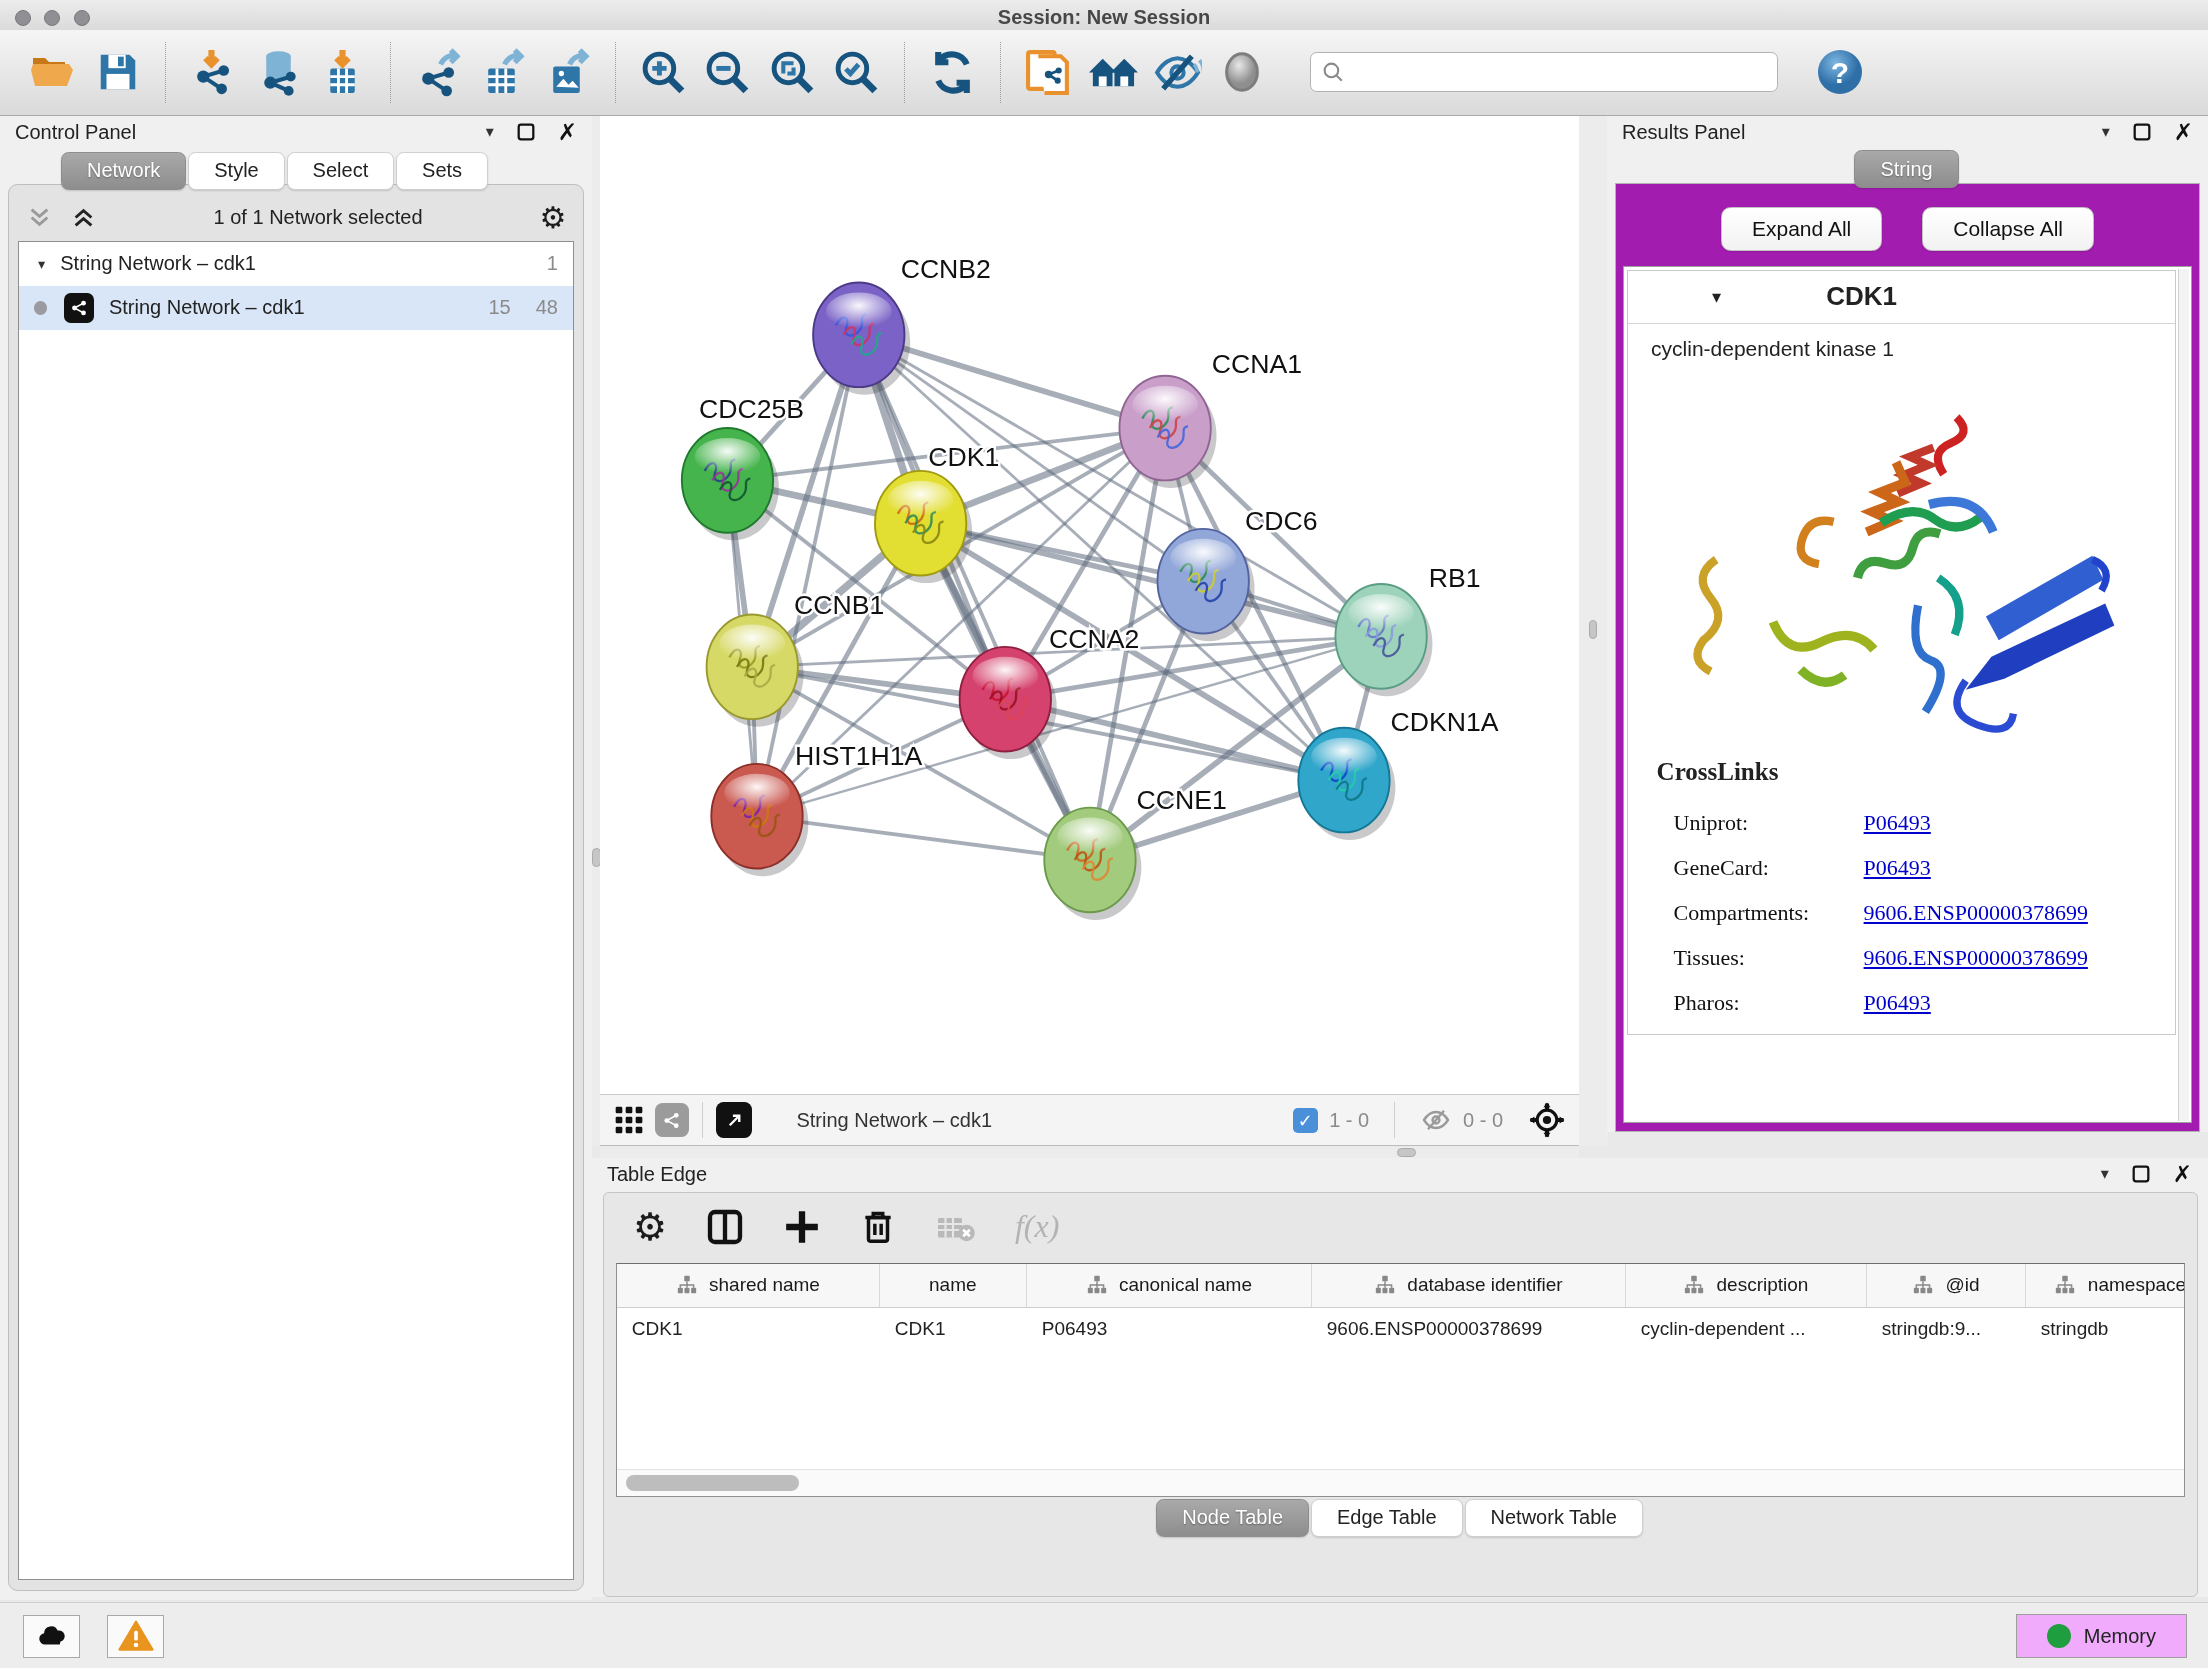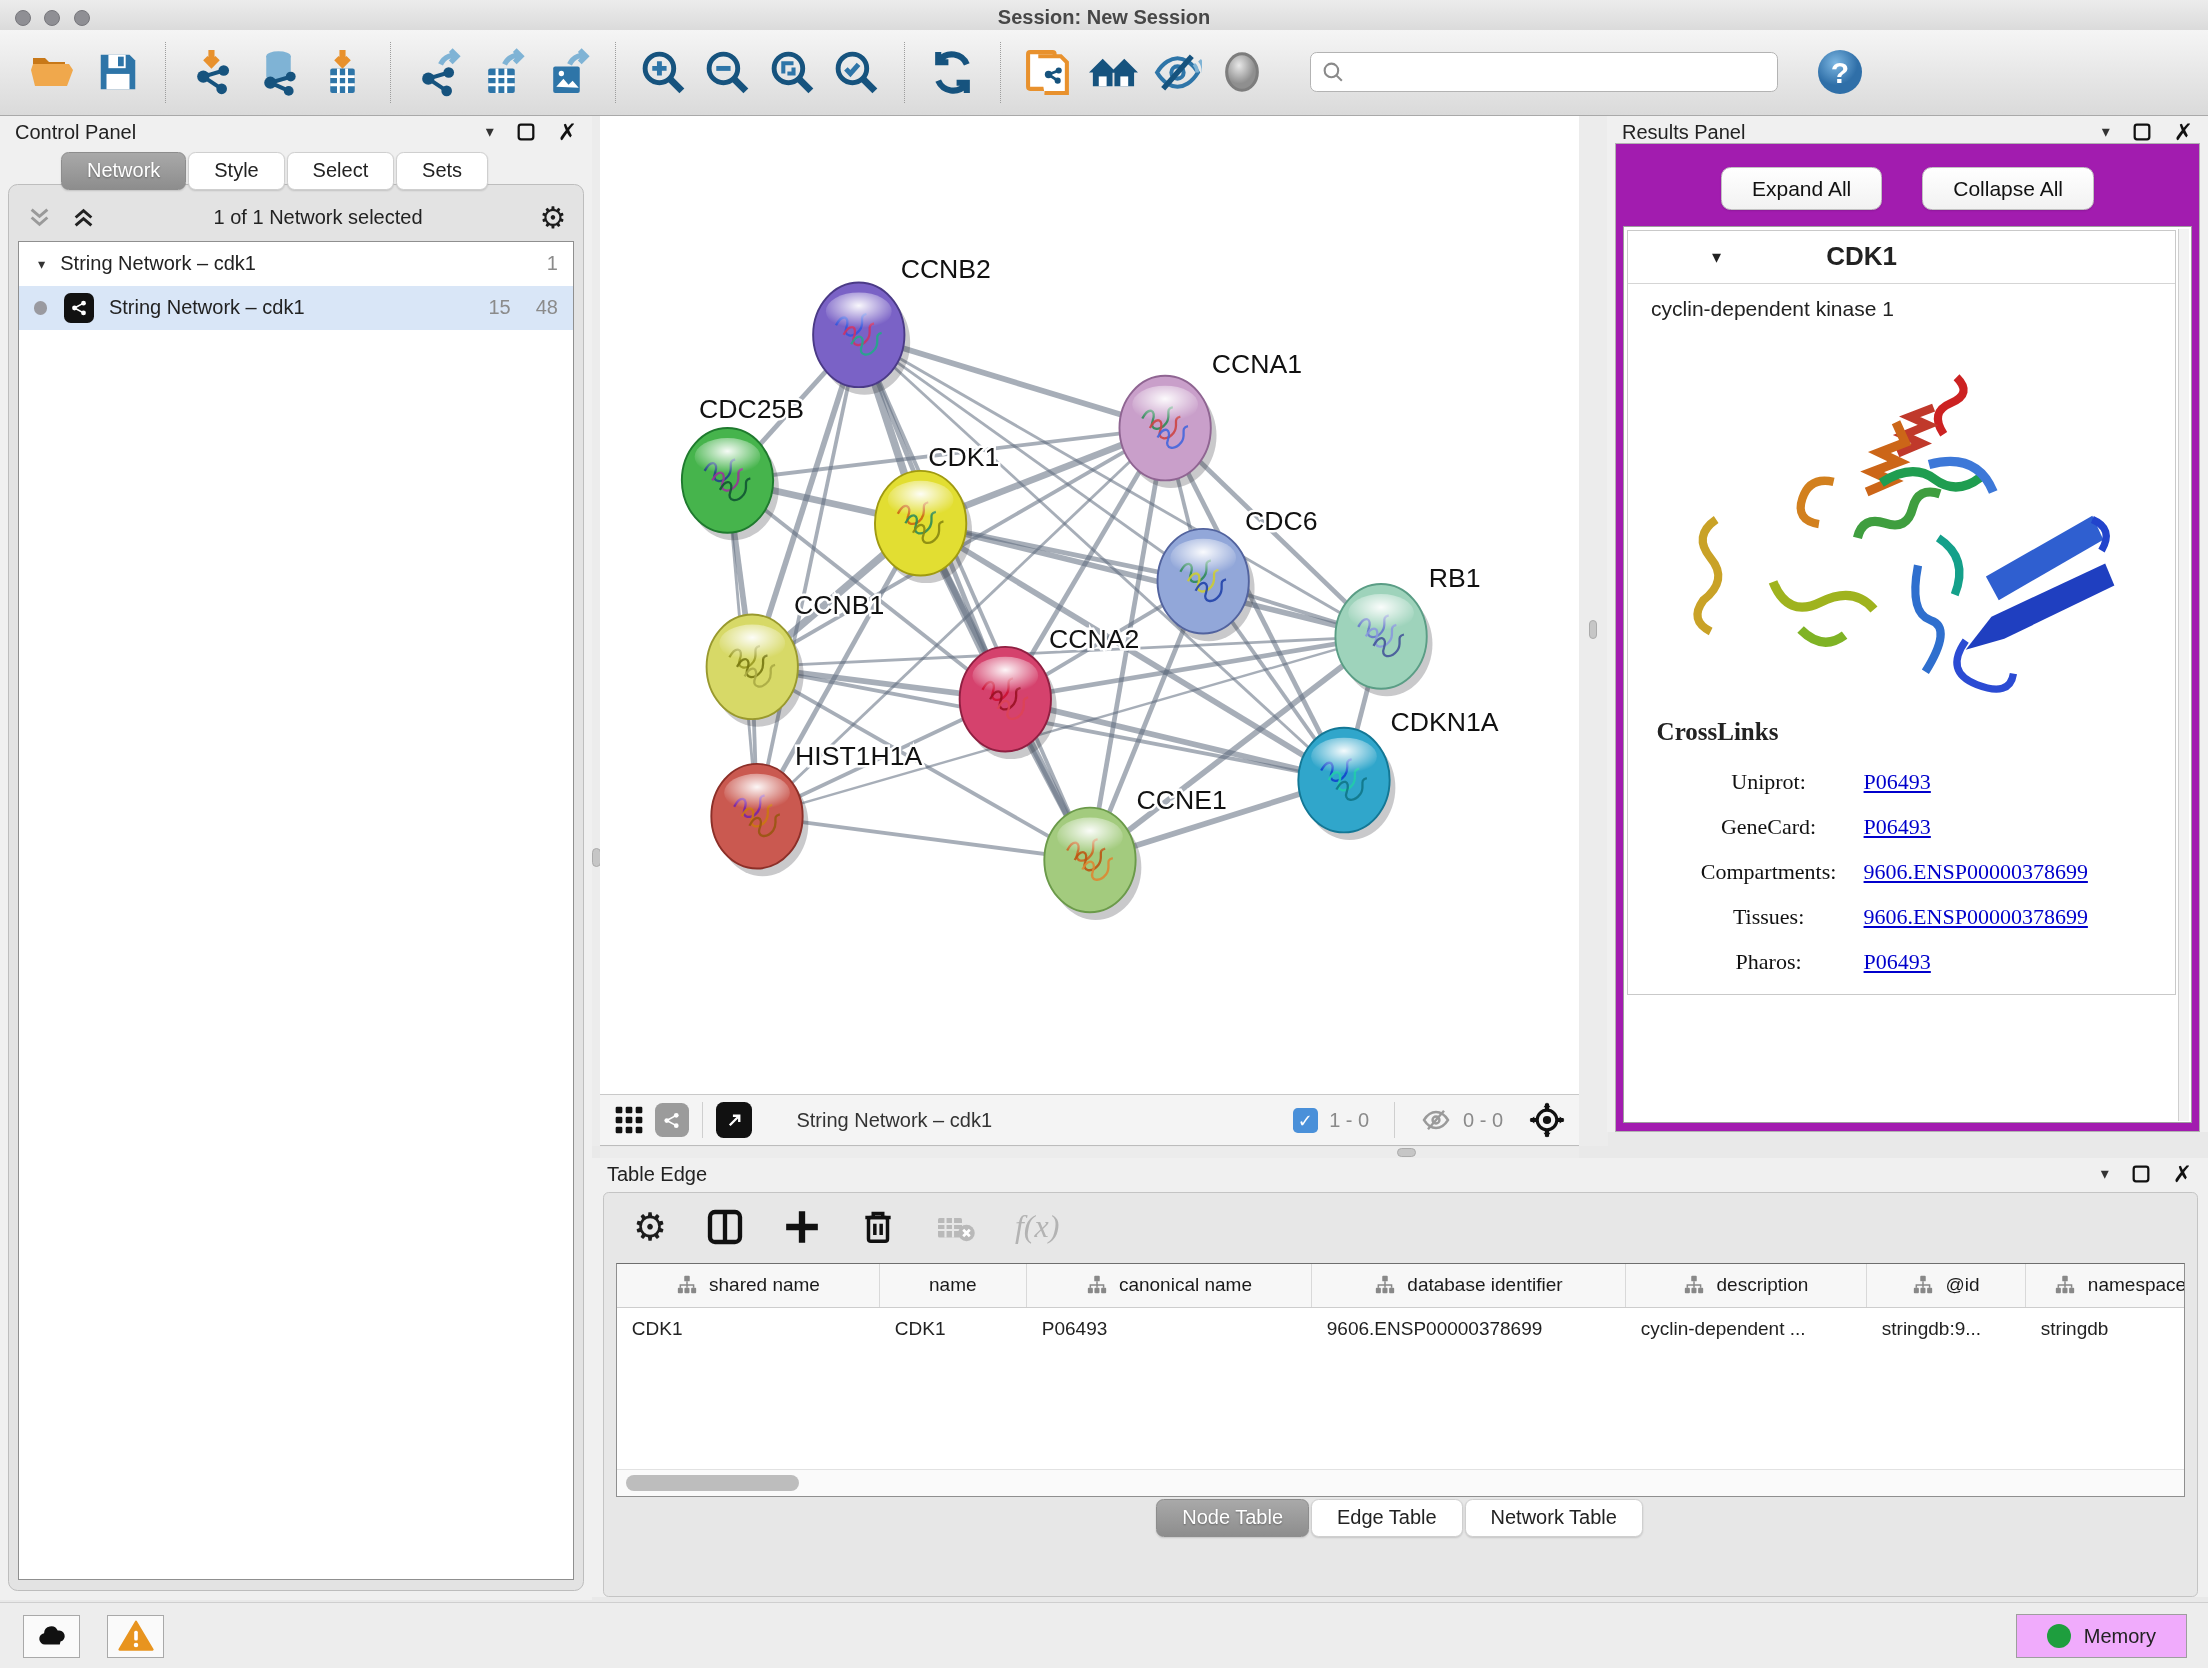--- a/index.html
+++ b/index.html
@@ -80,21 +80,21 @@
   .rp-inner { flex:1; background:#fff; border:1.9px solid #9f9f9f; position:relative; padding:2.9px 15px 2.9px 2.9px; overflow:hidden; }
   .rp-scroll { position:absolute; right:1.9px; top:1.9px; bottom:1.9px; width:10.5px; background:#f3f3f3; border-left:1px solid #cfcfcf; }
   .rp-section { border:1px solid #c9c9c9; }
   .sec-head { height:53px; display:flex; align-items:center; border-bottom:1px solid #d5d5d5; }
   .sec-caret { margin-left:84px; font-family:"DejaVu Sans",sans-serif; font-size:18px; }
   .sec-gene { margin-left:105px; font-size:26px; font-weight:bold; }
   .sec-desc { padding:13.3px 0 9.5px 23px; font-size:21px; }
   .protein-wrap { display:flex; justify-content:center; padding:5.7px 0 0 0; }
   .crosslinks { font-family:"Liberation Serif",serif; padding:15px 0 9.5px 28.5px; }
   .cl-head { font-size:25px; font-weight:bold; margin-bottom:13.3px; }
-  .cl-row { display:flex; font-size:22px; line-height:45px;text-align:center; }
+  .cl-row { display:flex; font-size:22px; line-height:45px; }
   .cl-label { width:207px; padding-left:17px; color:#111; }
   .cl-link { color:#0000cc; text-decoration:underline; }
 
   
   .table-panel { position:absolute; left:592px; top:1158px; width:1617px; height:439px; background:#f0f0f0;
     display:flex; flex-direction:column; }
   .tp-box { flex:1; margin:1.9px 11.4px 0 11.4px; background:#e7e7e7; border:1px solid #c4c4c4; border-radius:5.7px;
     display:flex; flex-direction:column; }
   .tp-toolbar { height:68px; display:flex; align-items:center; gap:38px; padding-left:28.5px; }
   .fx { font-family:"Liberation Serif",serif; font-style:italic; font-size:32px; color:#b3b3b3; }
@@ -629,20 +629,23 @@
     <span class="panel-title">Results Panel</span>
     <span class="ph-controls">
       <span class="caret">▾</span>
       <span>
           <svg width="18" height="18" viewBox="0 0 16 16">
             <rect x="1.5" y="1.5" width="13" height="13" rx="2" fill="none" stroke="#111" stroke-width="2"></rect>
           </svg>
         </span>
       <span class="xclose">✗</span>
     </span>
+  </div>
+  <div class="rp-tab-row">
+    <span class="tab sel">String</span>
   </div>
   <div class="rp-outer">
     <div class="rp-buttons">
       <span class="rp-btn">Expand All</span>
       <span class="rp-btn">Collapse All</span>
     </div>
     <div class="rp-inner">
       <div class="rp-section">
         <div class="sec-head">
           <span class="sec-caret">▾</span>

